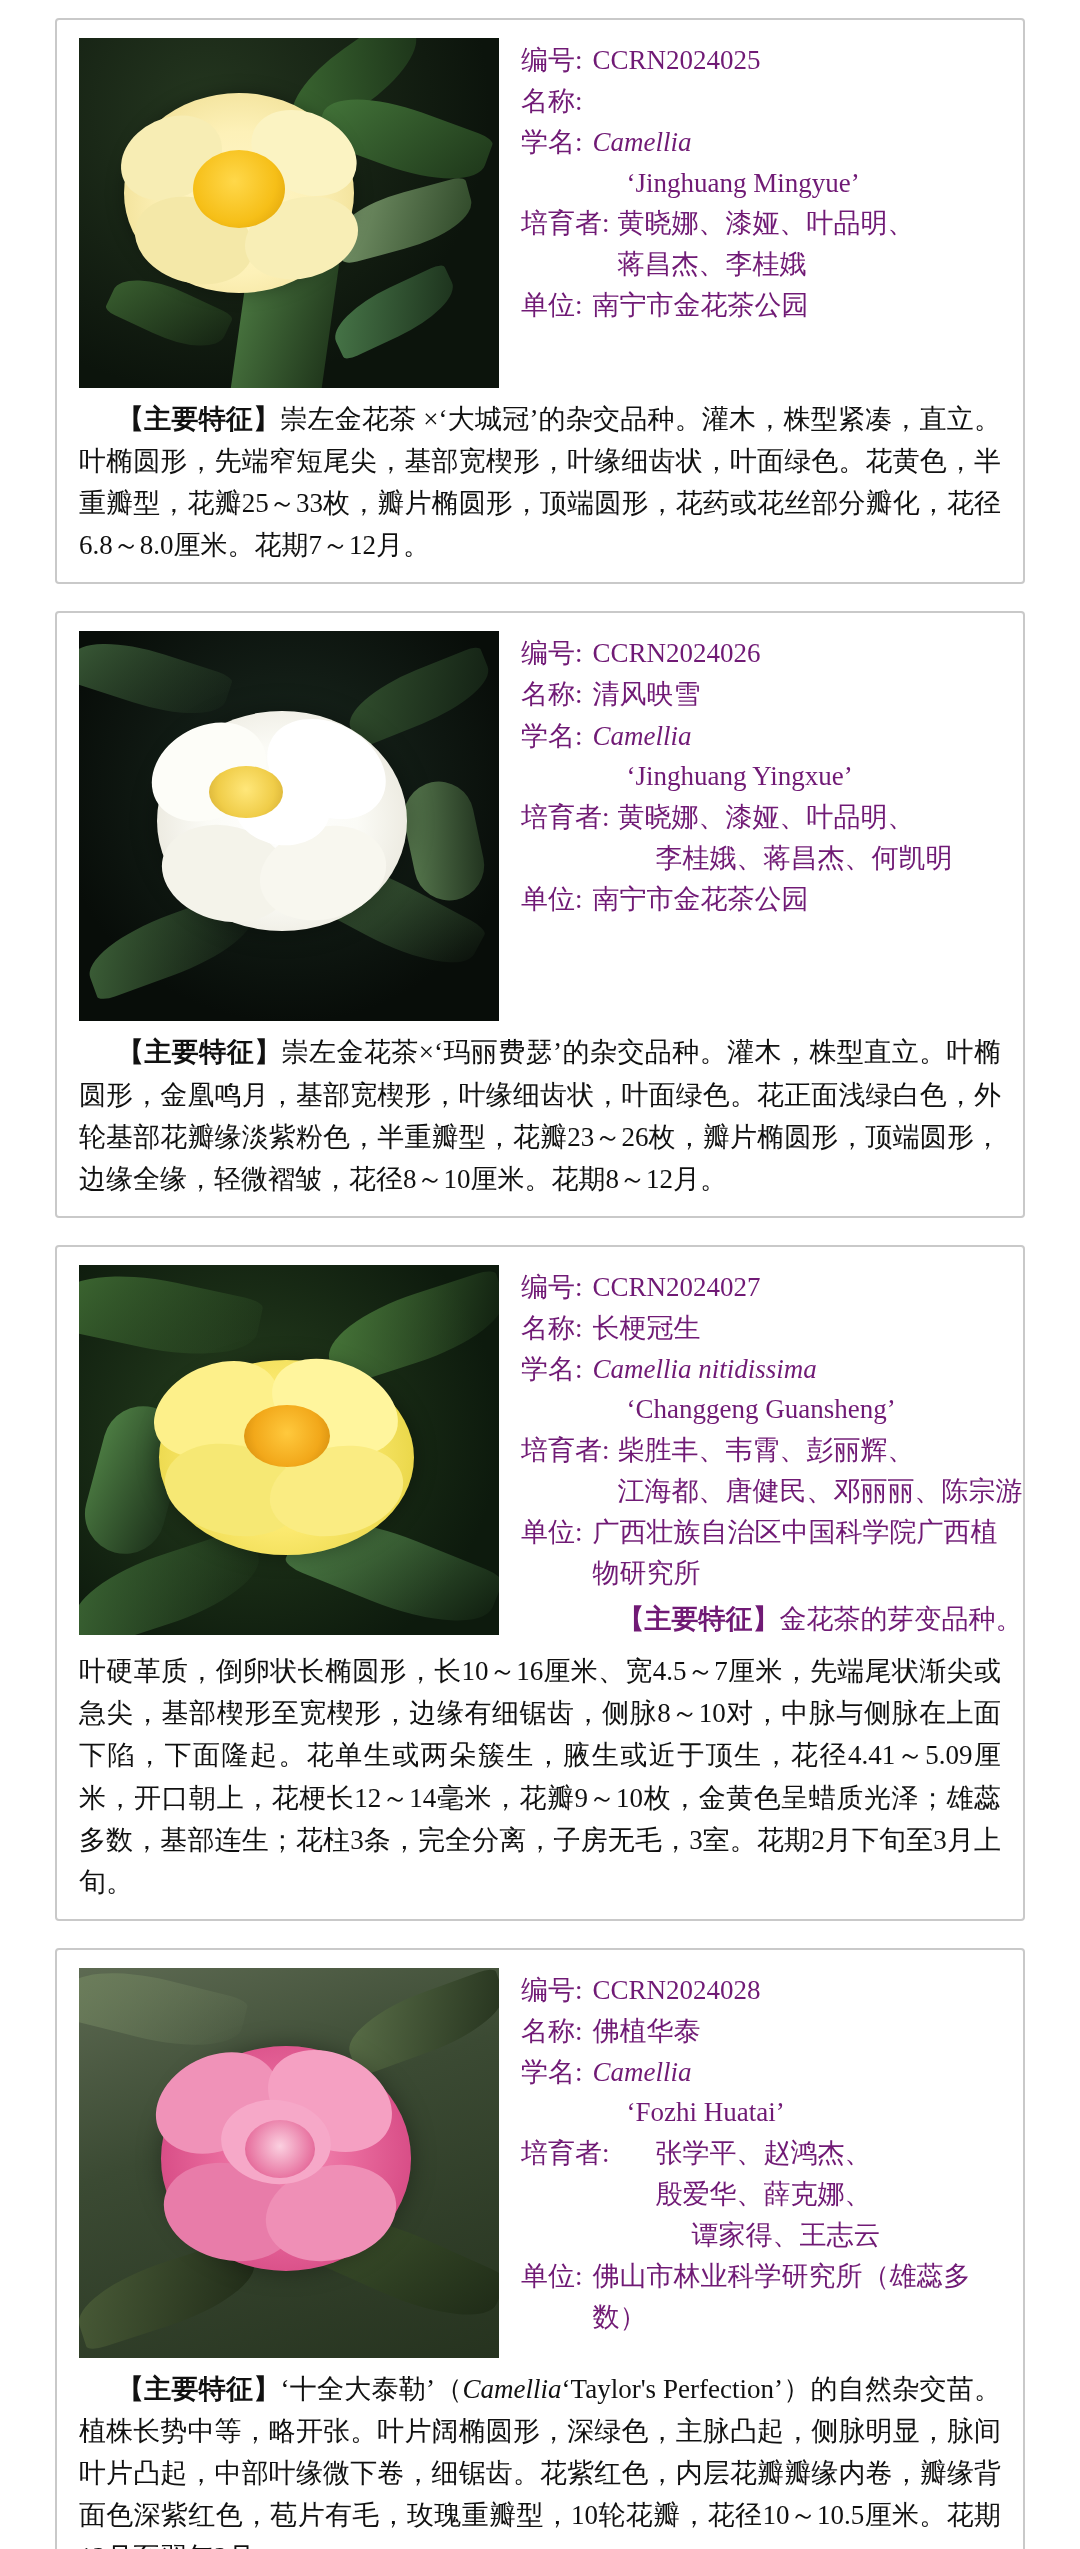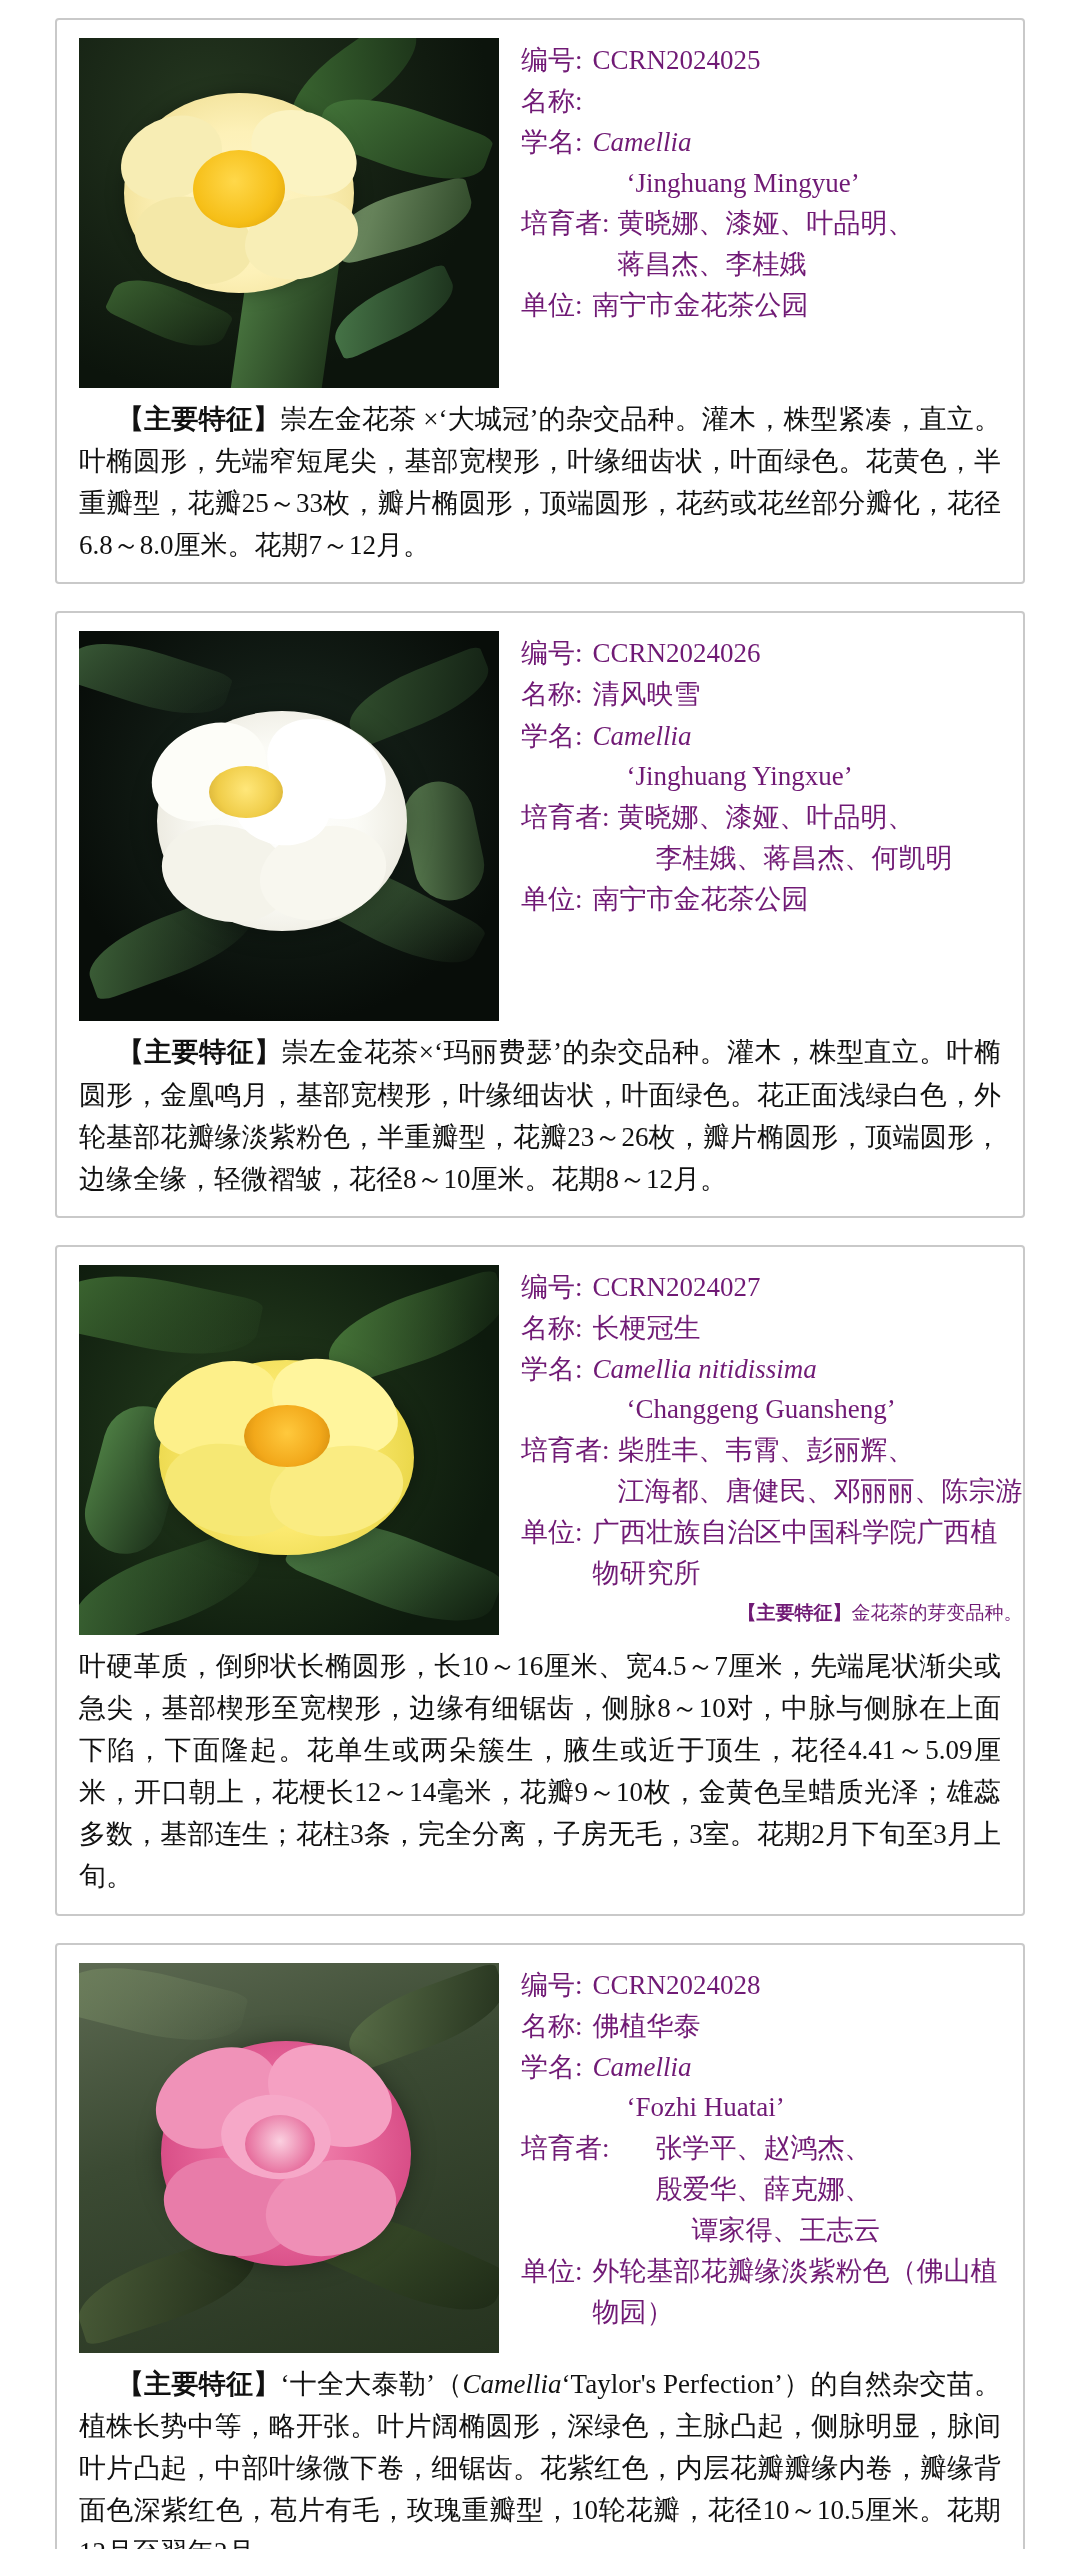--- a/index.html
+++ b/index.html
@@ -75,21 +75,21 @@
     font-size: 27px;
     line-height: 1.56;
     color: #111;
     text-align: justify;
     margin-top: 10px;
   }
   .desc.indent { text-indent: 38px; }
   .desc b { font-weight: bold; }
   .feature-right {
     text-align: right;
-    font-size: 19px;
+    font-size: 27px;
     line-height: 1.56;
     margin-top: 4px;
   }
   .latin-i { font-style: italic; }
 
   
   .leafbg { position: absolute; inset: 0; }
   .lf {
     position: absolute;
     border-radius: 55% 10% 55% 10%;
@@ -301,21 +301,21 @@
         <div class="info-row breeders">
           <span class="info-label">培育者:</span>
           <span class="info-val" style="padding-left:8px">
             <span class="line ind2">张学平、赵鸿杰、</span><br>
             <span class="line ind2">殷爱华、薛克娜、</span><br>
             <span class="line ind3">谭家得、王志云</span>
           </span>
         </div>
         <div class="info-row">
           <span class="info-label">单位:</span>
-          <span class="info-val" style="padding-left:10px">外轮基部花瓣缘淡紫粉色（佛山植物园）</span>
+          <span class="info-val" style="padding-left:10px">佛山市林业科学研究所（雄蕊多数）</span>
         </div>
       </div>
     </div>
     <div class="desc indent">
       <b>【主要特征】</b><span>‘十全大泰勒’（</span><span class="latin-i">Camellia</span><span>‘Taylor's Perfection’</span><span>）的自然杂交苗。植株长势中等，略开张。叶片阔椭圆形，深绿色，主脉凸起，侧脉明显，脉间叶片凸起，中部叶缘微下卷，细锯齿。花紫红色，内层花瓣瓣缘内卷，瓣缘背面色深紫红色，苞片有毛，玫瑰重瓣型，10轮花瓣，花径10～10.5厘米。花期12月至翌年2月。</span>
     </div>
   </div>
 
 </div>
 

